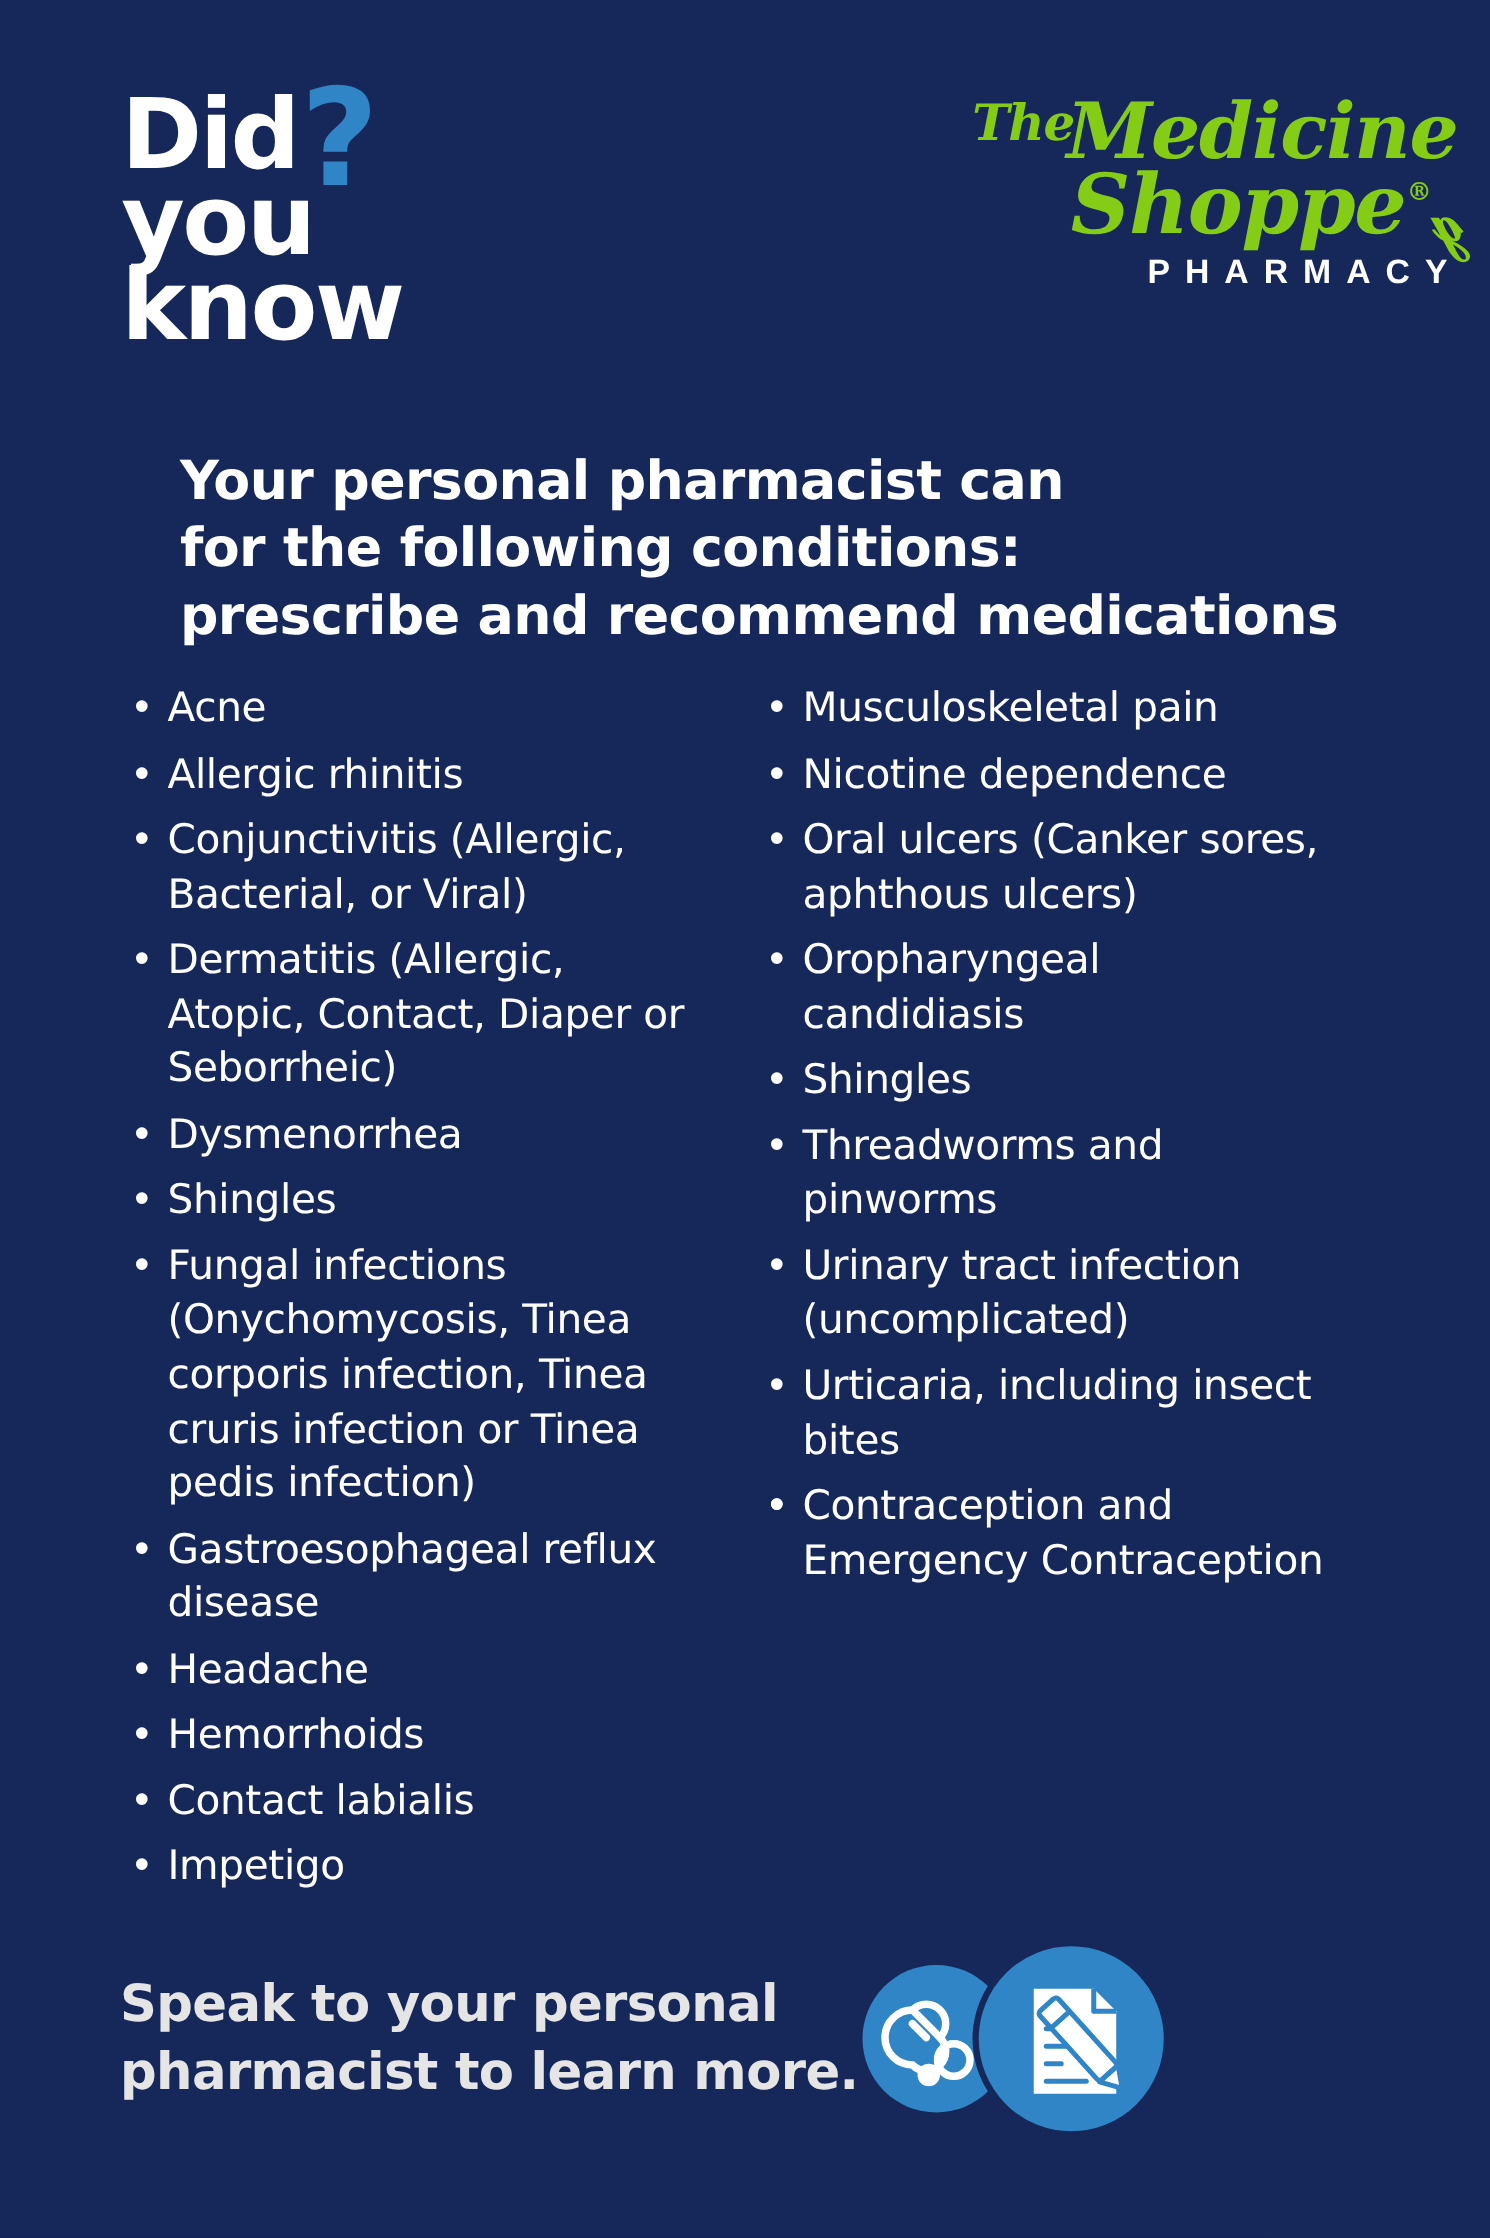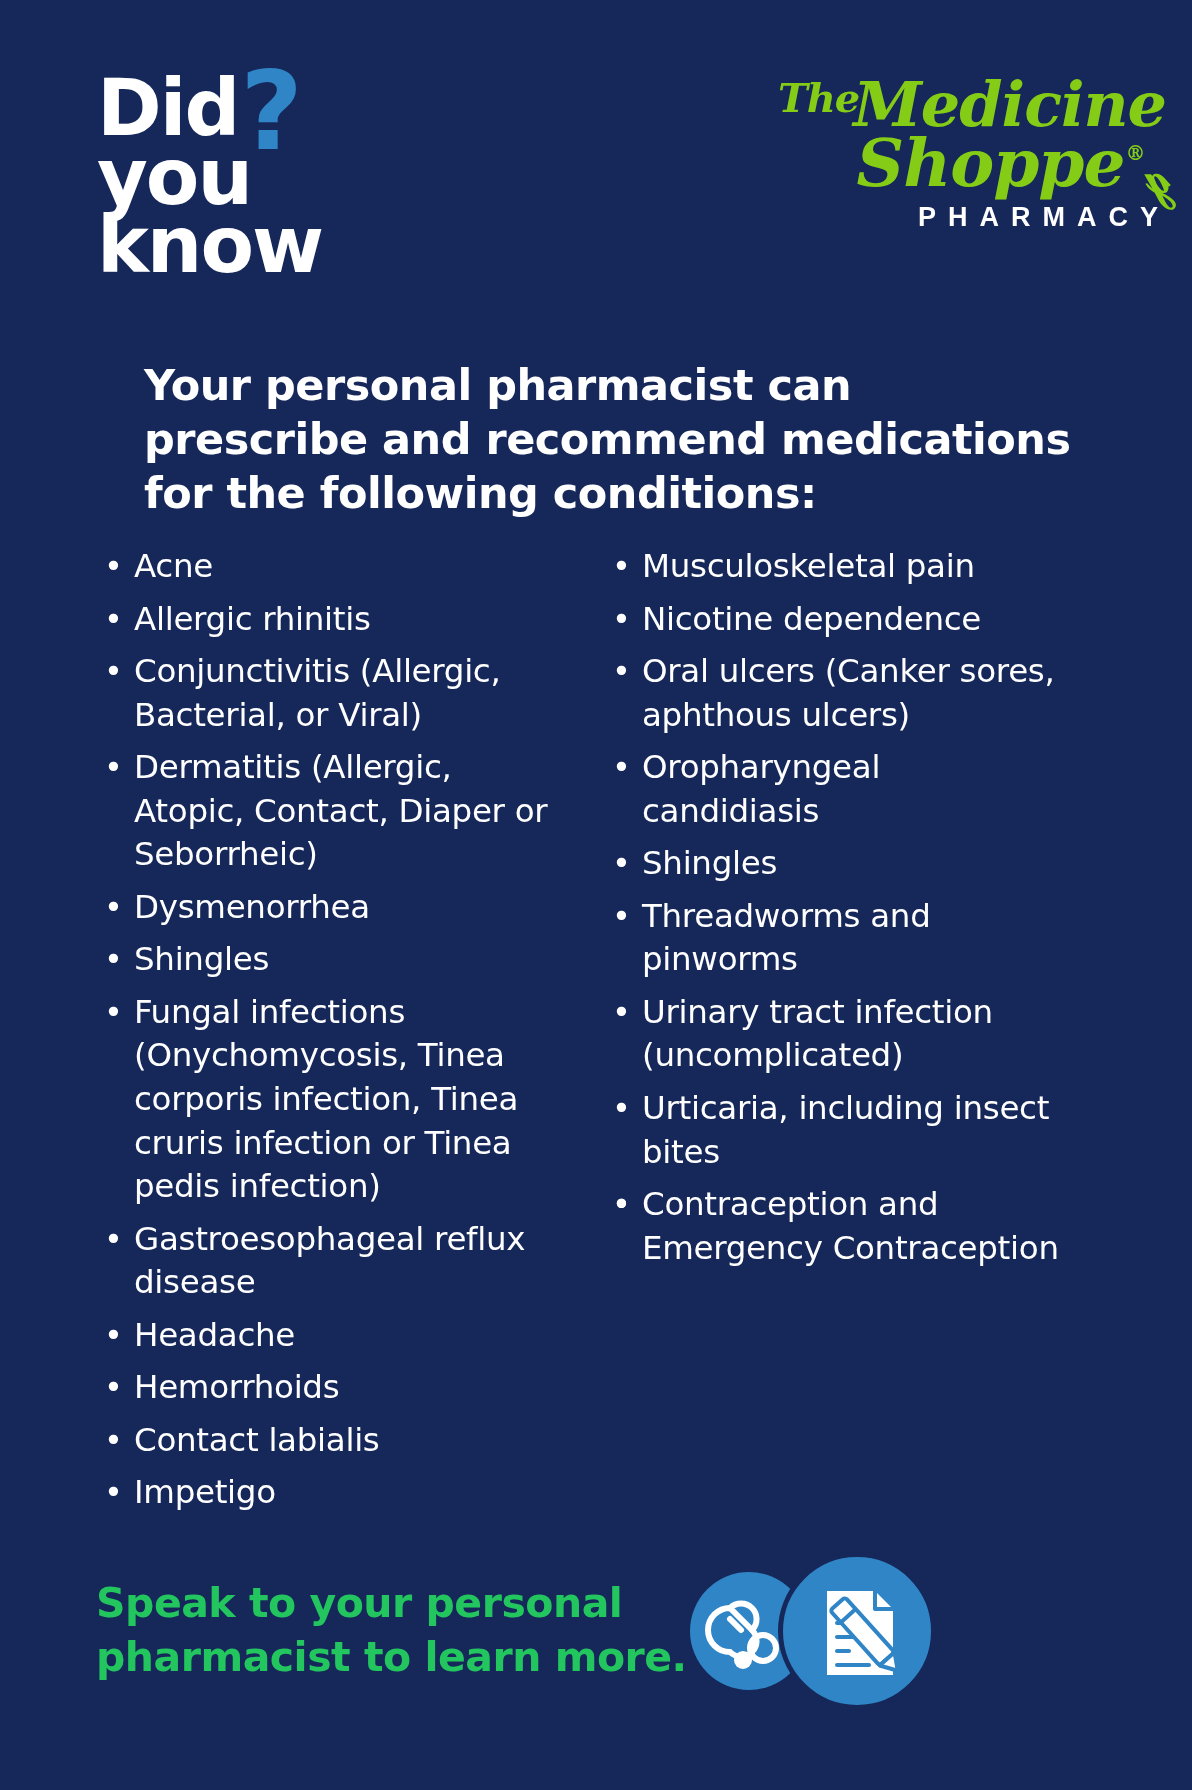--- a/index.html
+++ b/index.html
@@ -160,21 +160,21 @@
     font-size: 32px;
     line-height: 1.34;
   }
 
   
   .cta {
     position: absolute;
     left: 96px;
     top: 1576px;
     width: 640px;
-    color: #22c55e;
+    color: #e5e5e5;
     font-family: "DejaVu Sans", sans-serif;
     font-weight: bold;
     font-size: 41px;
     line-height: 1.32;
     letter-spacing: -0.5px;
   }
   .cta span { display: block; }
 
   
   .icon-group {
@@ -223,22 +223,22 @@
     <div class="logo">
       <span class="logo-script logo-line1"><span class="logo-the">The</span><span>Medicine</span></span>
       <span class="logo-script logo-line2"><span>Shoppe</span><span class="logo-reg">®</span><span class="logo-mortar">ℊ</span></span>
       <span class="logo-pharmacy">PHARMACY</span>
     </div>
 
   </div>
 
   <div class="headline">
     <span>Your personal pharmacist can</span>
+    <span>for the following conditions:</span>
     <span>prescribe and recommend medications</span>
-    <span>for the following conditions:</span>
   </div>
 
   <div class="columns">
     <div class="col">
       <ul id="left-list">
           <li><span class="bullet">•</span><span>Acne</span></li>
           <li><span class="bullet">•</span><span>Allergic rhinitis</span></li>
           <li><span class="bullet">•</span><span>Conjunctivitis (Allergic, Bacterial, or Viral)</span></li>
           <li><span class="bullet">•</span><span>Dermatitis (Allergic, Atopic, Contact, Diaper or Seborrheic)</span></li>
           <li><span class="bullet">•</span><span>Dysmenorrhea</span></li>

